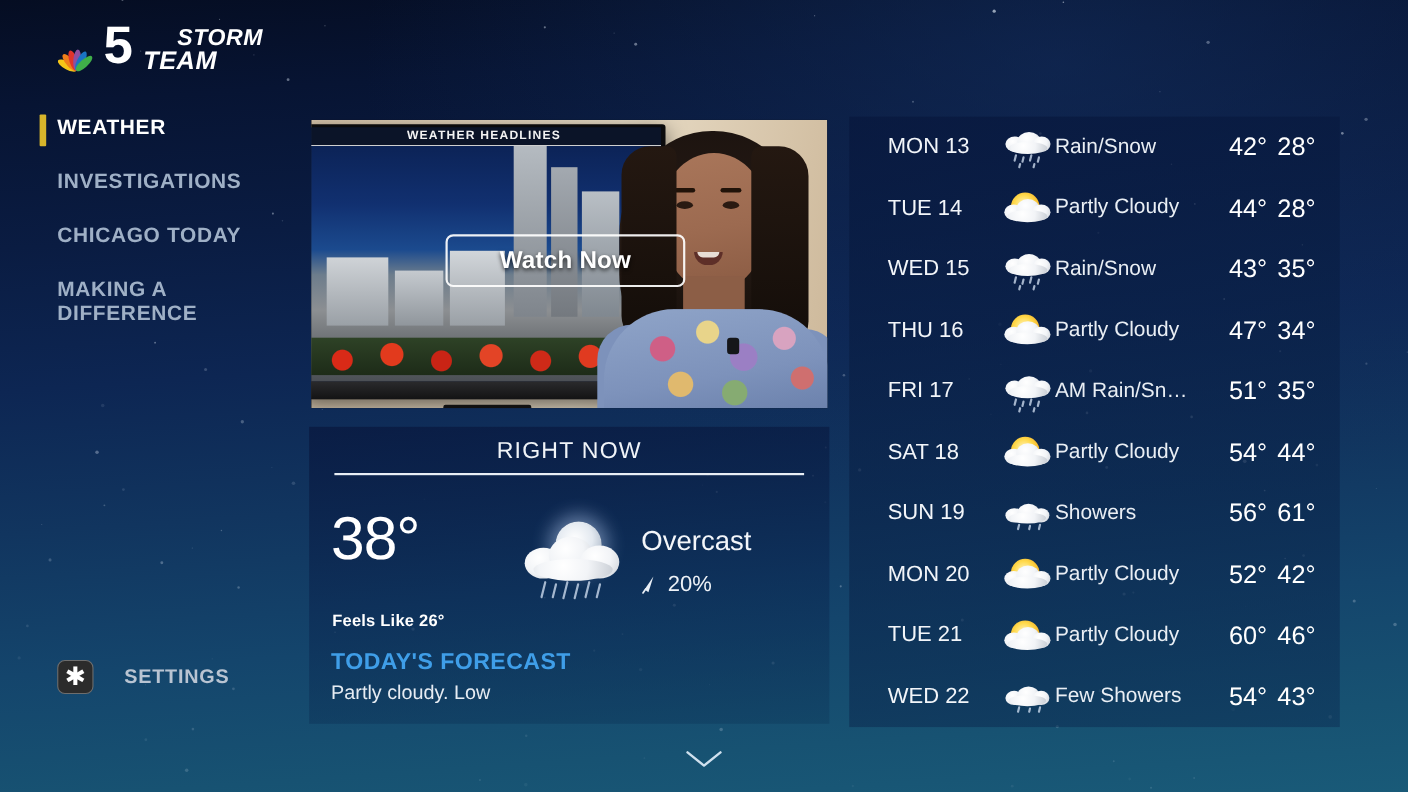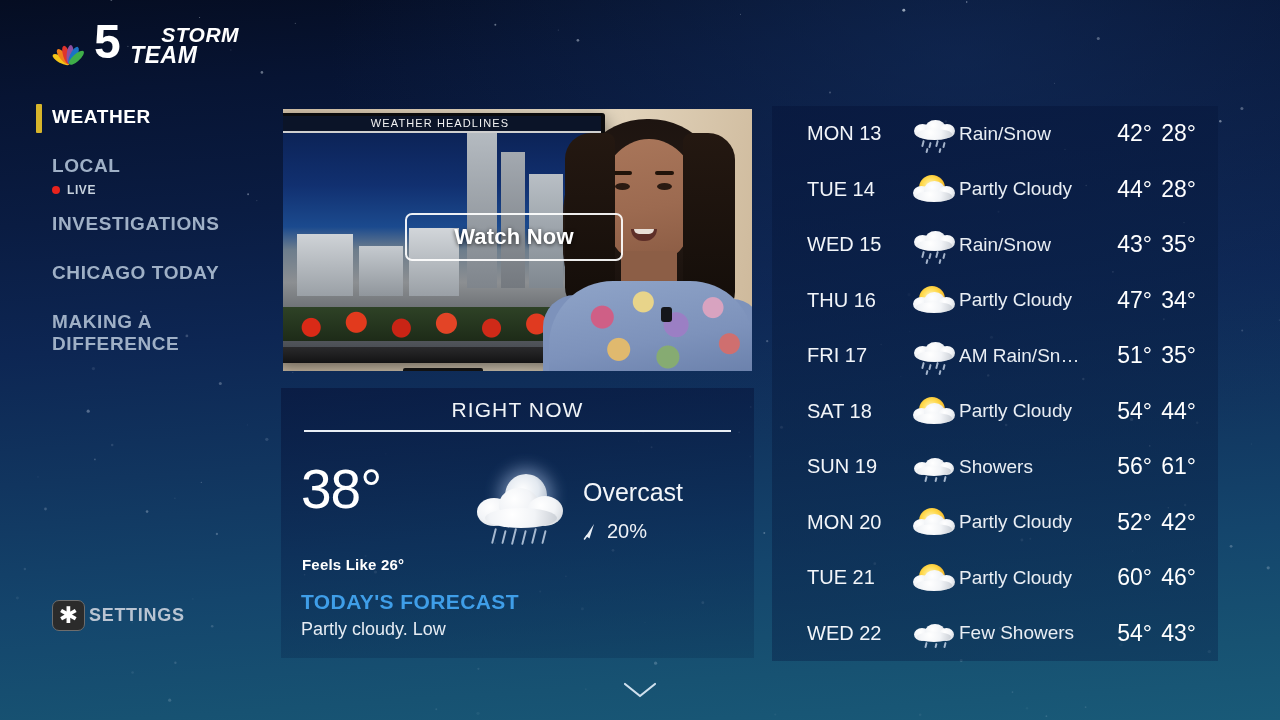--- a/index.html
+++ b/index.html
@@ -72,21 +72,21 @@
     position:absolute; left:52px; top:600px;
     display:flex; align-items:center; cursor:pointer;
   }
   .settings-icon {
     width:33px; height:31px; border-radius:7px;
     background:#2b2b2b; border:1px solid #6d6d6d;
     display:flex; align-items:center; justify-content:center;
     font-size:23px; line-height:1; color:#fff; font-weight:400;
   }
   .settings-lbl {
-    margin-left:4px; font-size:18px; font-weight:700;
+    margin-left:28px; font-size:18px; font-weight:700;
     letter-spacing:0.7px; color:#b9c4d2;
   }
 
   
   .video {
     position:absolute; left:283px; top:109px; width:469px; height:262px;
     overflow:hidden; background:#1a1a1a; cursor:pointer;
   }
   .vid-wall { position:absolute; inset:0; background:linear-gradient(100deg,#d9c7ad 0%,#e8dcc6 55%,#cdb89a 100%); }
   .tv {
@@ -113,21 +113,21 @@
       radial-gradient(circle at 80% 50%, #e03a20 0 10px, transparent 11px),
       radial-gradient(circle at 94% 62%, #c92415 0 9px, transparent 10px),
       linear-gradient(180deg,#2e4226,#1d2b18);
   }
   .tv-hdr-band {
     position:absolute; left:0; top:0; width:100%; height:22px;
     background:linear-gradient(180deg,#0b1428 0%,#0b1428 70%,#cfcfcf 70%,#cfcfcf 76%,transparent 76%);
     display:flex; align-items:flex-start; justify-content:center;
   }
   .tv-hdr-band span {
-    font-size:11px; font-weight:400; letter-spacing:1.1px; color:#f2f2f2;
+    font-size:11px; font-weight:700; letter-spacing:1.1px; color:#f2f2f2;
     line-height:15px;
   }
   .tv-lines { position:absolute; left:0; top:24px; width:268px; padding-left:2px; }
   .tv-lines div {
     font-size:13.5px; font-weight:700; letter-spacing:0.4px; color:#fff;
     line-height:25px; white-space:nowrap;
     text-shadow:0 1px 2px rgba(0,0,0,.9);
   }
   .tv-bezel-bot {
     position:absolute; left:0; bottom:0; width:100%; height:16px;
@@ -445,27 +445,20 @@
       <div class="st-storm">STORM</div>
       <div class="st-team">TEAM</div>
     </span>
   </div>
 </div>
 
 <nav class="sidebar">
   <div class="nav-item active">
     <div class="lbl">WEATHER</div>
   </div>
-  <div class="nav-item" style="margin-bottom:16px;">
-    <div class="lbl">LOCAL</div>
-    <div class="live-row">
-      <div class="live-dot"></div>
-      <div class="live-txt">LIVE</div>
-    </div>
-  </div>
   <div class="nav-item">
     <div class="lbl">INVESTIGATIONS</div>
   </div>
   <div class="nav-item">
     <div class="lbl">CHICAGO TODAY</div>
   </div>
   <div class="nav-item">
     <div class="lbl">MAKING A DIFFERENCE</div>
   </div>
 </nav>

